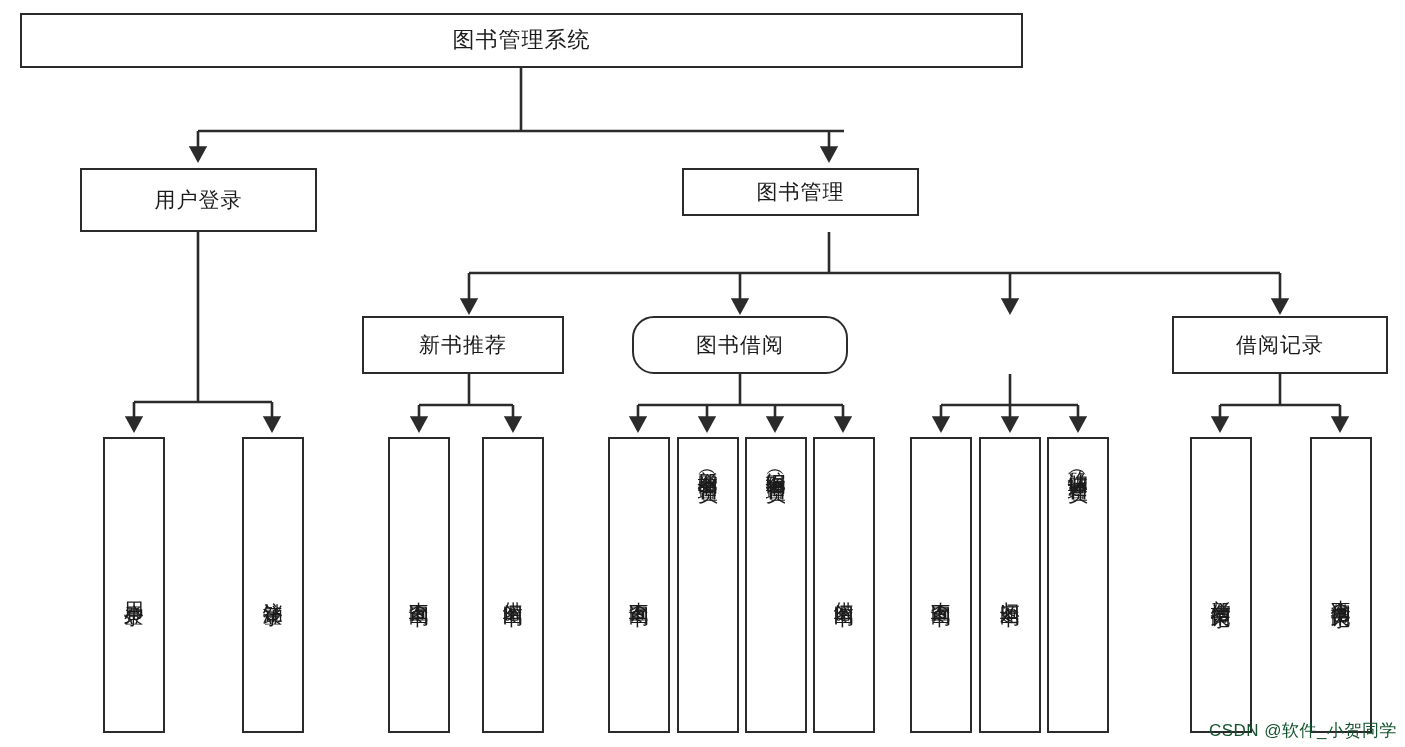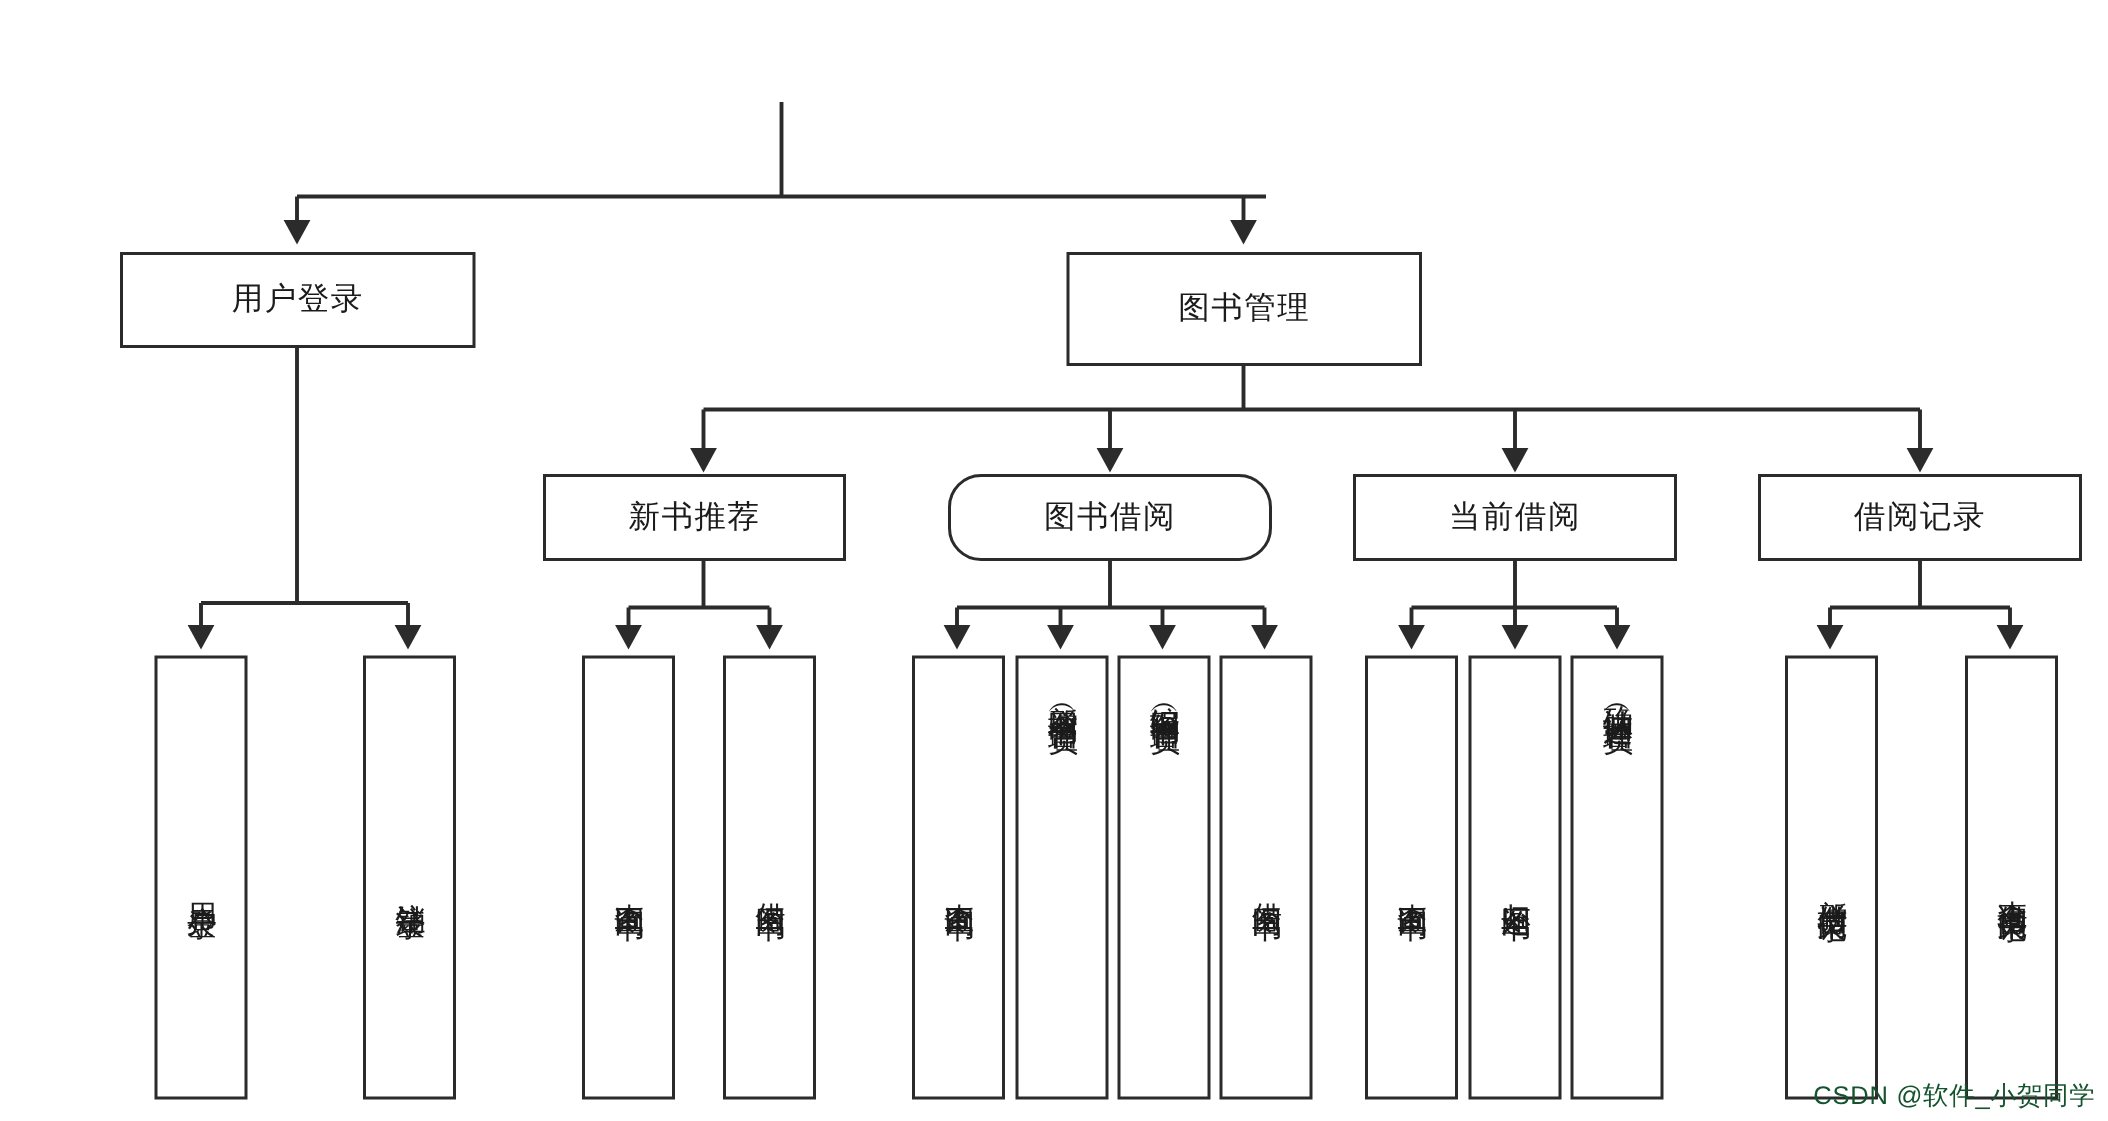--- a/index.html
+++ b/index.html
@@ -129,40 +129,40 @@
       <path d="M 1010 405 L 1010 430" marker-end="url(#arrow)"></path>
       <path d="M 1078 405 L 1078 430" marker-end="url(#arrow)"></path>
 
       <path d="M 1280 374 L 1280 405"></path>
       <path d="M 1220 405 L 1340 405"></path>
       <path d="M 1220 405 L 1220 430" marker-end="url(#arrow)"></path>
       <path d="M 1340 405 L 1340 430" marker-end="url(#arrow)"></path>
     </g>
   </svg>
 
+  <div class="node node-h node-root" style="left:20px; top:13px; width:1003px; height:55px;">
+    <span>图书管理系统</span>
+  </div>
 
   <div class="node node-h" style="left:80px; top:168px; width:237px; height:64px;">
     <span>用户登录</span>
   </div>
 
-  <div class="node node-h" style="left:711px; top:168px; width:237px; height:76px;">
+  <div class="node node-h" style="left:682px; top:168px; width:237px; height:48px;">
     <span>图书管理</span>
   </div>
 
   <div class="node node-h" style="left:362px; top:316px; width:202px; height:58px;">
     <span>新书推荐</span>
   </div>
 
   <div class="node node-h" style="left:632px; top:316px; width:216px; height:58px;border-radius:22px;">
     <span>图书借阅</span>
   </div>
 
-  <div class="node node-h" style="left:902px; top:316px; width:216px; height:58px;">
-    <span>当前借阅</span>
-  </div>
 
   <div class="node node-h" style="left:1172px; top:316px; width:216px; height:58px;text-align:right;">
     <span>借阅记录</span>
   </div>
 
   <div class="node node-leaf" style="left:103px; top:437px; width:62px; height:296px;">
     <div class="leaf-inner">
         <span class="vtext">用户登录</span>
       </div>
   </div>

